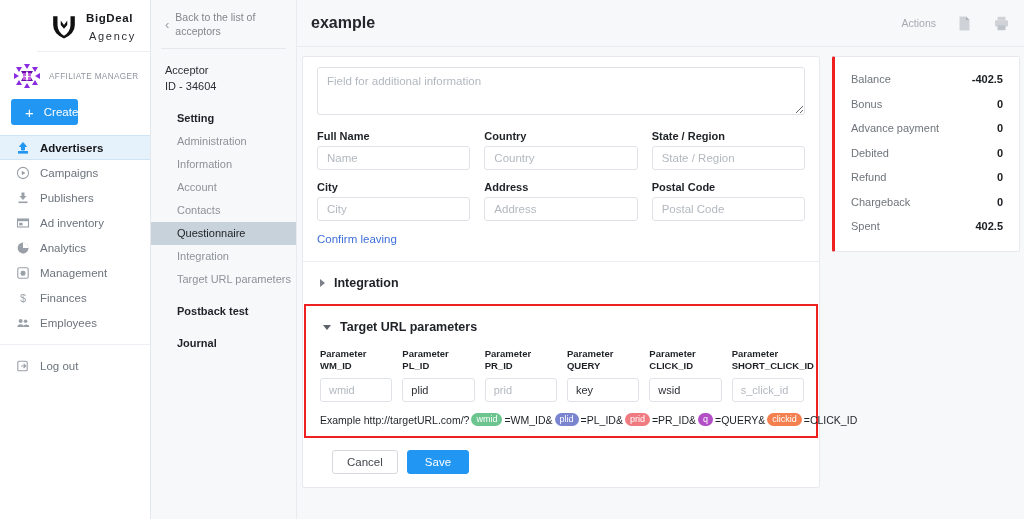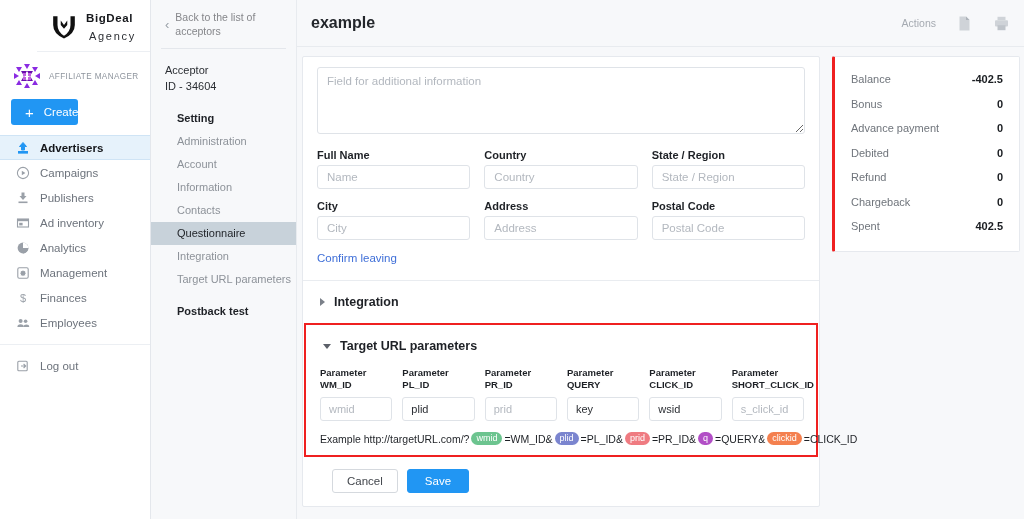--- a/index.html
+++ b/index.html
@@ -96,21 +96,21 @@
 
   .content { display: flex; padding: 9px 12px 0 0; gap: 0; }
 
   .card {
     width: 518px; flex: 0 0 518px; margin-left: 5px; background: #fff;
     border: 1px solid #e6e9ee; border-radius: 2px;
   }
   .card-sec { padding: 10px 14px 14px 14px; }
 
   textarea.note {
-    width: 100%; height: 67px; border: 1px solid #dfe3e8; border-radius: 3px;
+    width: 100%; height: 48px; border: 1px solid #dfe3e8; border-radius: 3px;
     padding: 7px 9px; font-size: 11.5px; font-family: inherit; color: #2b2e33;
     resize: vertical; outline: none;
   }
   textarea.note::placeholder { color: #b3b8bf; }
 
   .frow { display: flex; gap: 14px; margin-top: 11px; }
   .fcell { flex: 1 1 0; min-width: 0; }
   .flabel { font-size: 11px; font-weight: bold; color: #1e2126; display: block; margin-bottom: 4px; }
   .finput {
     width: 100%; height: 24px; border: 1px solid #dfe3e8; border-radius: 3px;
@@ -309,29 +309,30 @@
       <span class="back-text">Back to the list of acceptors</span>
     </div>
     <div class="subnav-divider"></div>
     <div class="acceptor">
       <div class="acceptor-title">Acceptor</div>
       <div class="acceptor-title">ID - 34604</div>
     </div>
 
     <div class="sub-item head">Setting</div>
     <div class="sub-item">Administration</div>
+    <div class="sub-item">Information</div>
     <div class="sub-item">Account</div>
-    <div class="sub-item">Information</div>
     <div class="sub-item">Contacts</div>
     <div class="sub-item selected">Questionnaire</div>
     <div class="sub-item">Integration</div>
     <div class="sub-item">Target URL parameters</div>
     <div class="sub-gap"></div>
     <div class="sub-item head">Postback test</div>
     <div class="sub-gap"></div>
+    <div class="sub-item head">Journal</div>
   </aside>
 
   <section class="main">
     <header class="topbar">
       <h1 class="page-title">example</h1>
       <div class="topbar-right">
         <span class="actions-label">Actions</span>
         <span class="tb-ico">
           <svg viewBox="0 0 17 17" width="17" height="17">
               <path d="M3.5 1.5 L10 1.5 L13.5 5 L13.5 15.5 L3.5 15.5 Z" fill="#cfd3d8"></path>

